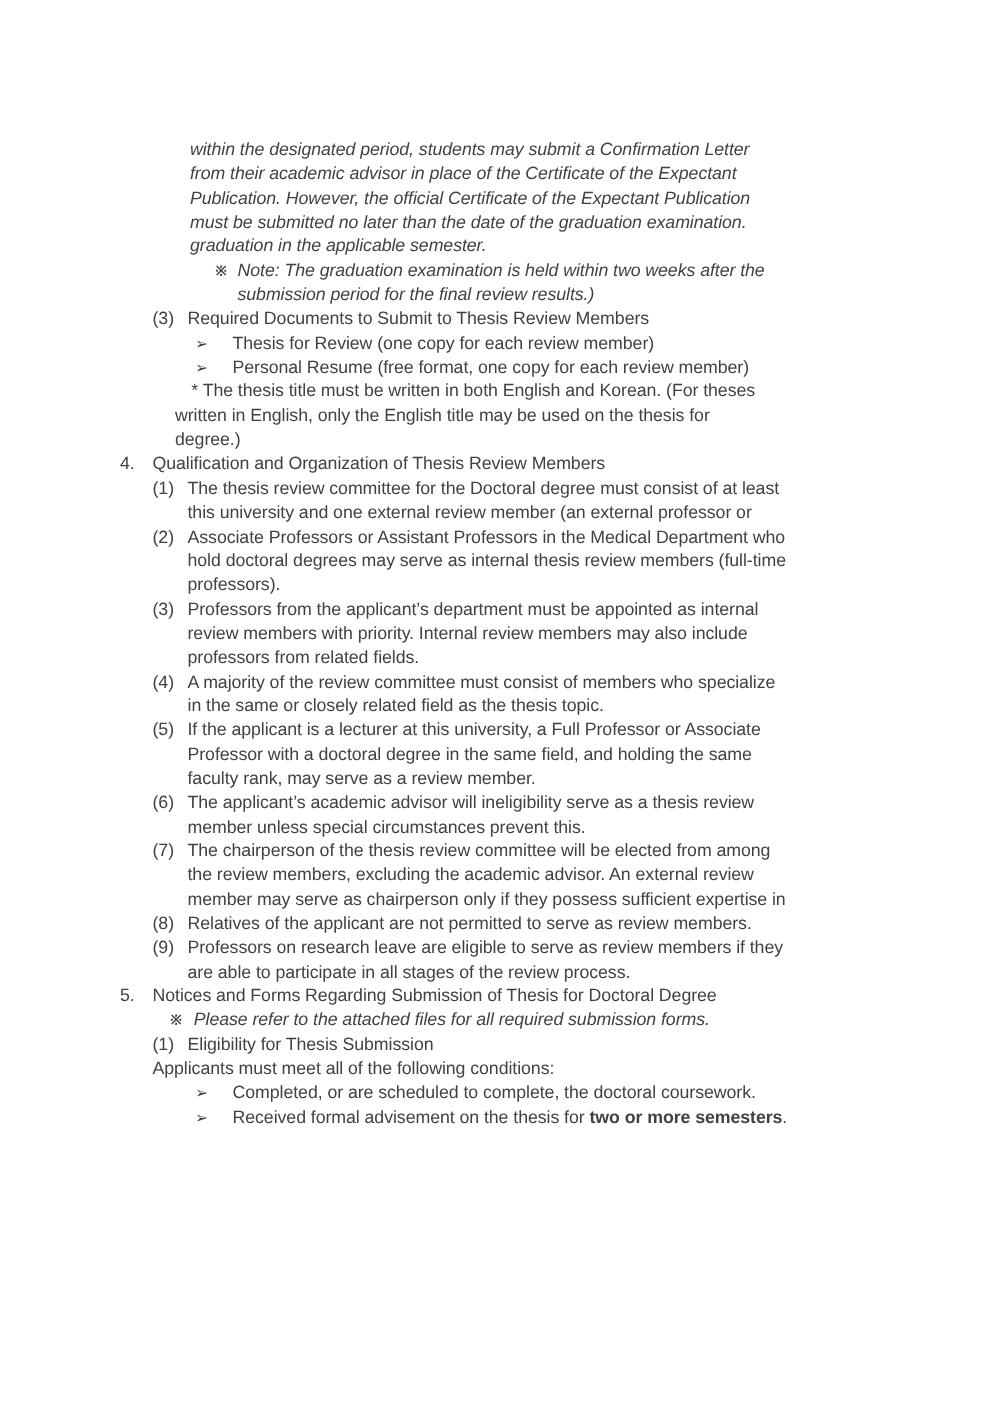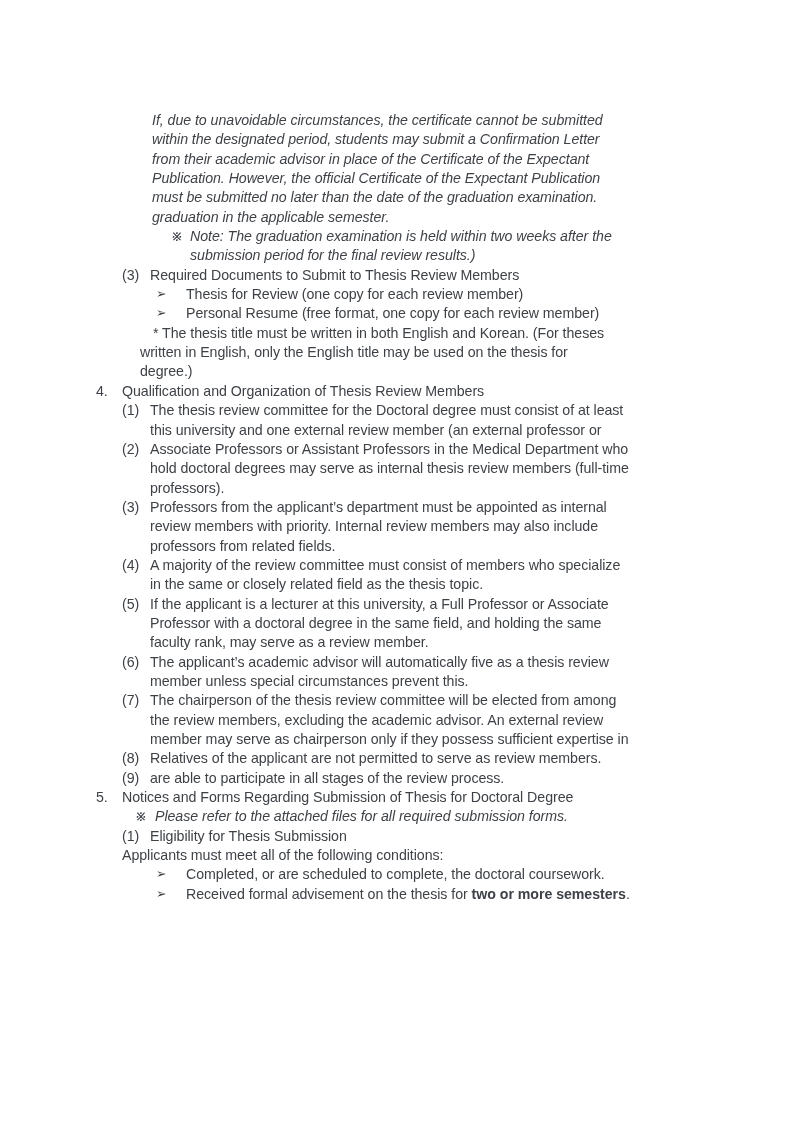--- a/index.html
+++ b/index.html
@@ -54,21 +54,20 @@
   .indent-plain         { padding-left: 27px; }
 
   b { font-weight: bold; }
 </style>
 </head>
 <body>
 
 <div class="page">
   <div class="content" id="doc">
       <div class="para indent-italic-block italic">
-        <div class="line">If, due to unavoidable circumstances, the certificate cannot be submitted</div>
         <div class="line">within the designated period, students may submit a Confirmation Letter</div>
         <div class="line">from their academic advisor in place of the Certificate of the Expectant</div>
         <div class="line">Publication. However, the official Certificate of the Expectant Publication</div>
         <div class="line">must be submitted no later than the date of the graduation examination.</div>
         <div class="line">graduation in the applicable semester.</div>
       </div>
       <div class="para indent-note-deep italic">
         <span class="marker">※</span>
         <div class="line">Note: The graduation examination is held within two weeks after the</div>
         <div class="line">submission period for the final review results.)</div>
@@ -117,35 +116,36 @@
         <div class="line">in the same or closely related field as the thesis topic.</div>
       </div>
       <div class="para indent-paren">
         <span class="marker">(5)</span>
         <div class="line">If the applicant is a lecturer at this university, a Full Professor or Associate</div>
         <div class="line">Professor with a doctoral degree in the same field, and holding the same</div>
         <div class="line">faculty rank, may serve as a review member.</div>
       </div>
       <div class="para indent-paren">
         <span class="marker">(6)</span>
-        <div class="line">The applicant’s academic advisor will automatically five as a thesis review</div>
+        <div class="line">The applicant’s academic advisor will ineligibility serve as a thesis review</div>
         <div class="line">member unless special circumstances prevent this.</div>
       </div>
       <div class="para indent-paren">
         <span class="marker">(7)</span>
         <div class="line">The chairperson of the thesis review committee will be elected from among</div>
         <div class="line">the review members, excluding the academic advisor. An external review</div>
         <div class="line">member may serve as chairperson only if they possess sufficient expertise in</div>
       </div>
       <div class="para indent-paren">
         <span class="marker">(8)</span>
         <div class="line">Relatives of the applicant are not permitted to serve as review members.</div>
       </div>
       <div class="para indent-paren">
         <span class="marker">(9)</span>
+        <div class="line">Professors on research leave are eligible to serve as review members if they</div>
         <div class="line">are able to participate in all stages of the review process.</div>
       </div>
       <div class="para indent-number">
         <span class="marker">5.</span>
         <div class="line">Notices and Forms Regarding Submission of Thesis for Doctoral Degree</div>
       </div>
       <div class="para indent-note-shallow italic">
         <span class="marker">※</span>
         <div class="line">Please refer to the attached files for all required submission forms.</div>
       </div>

